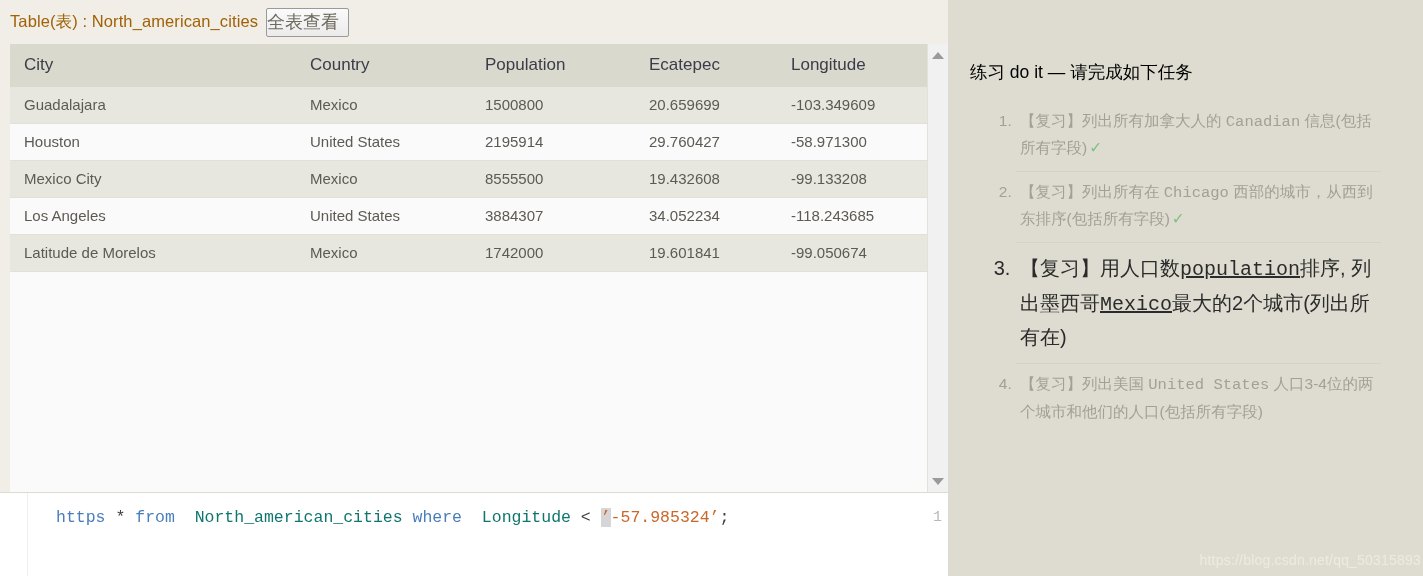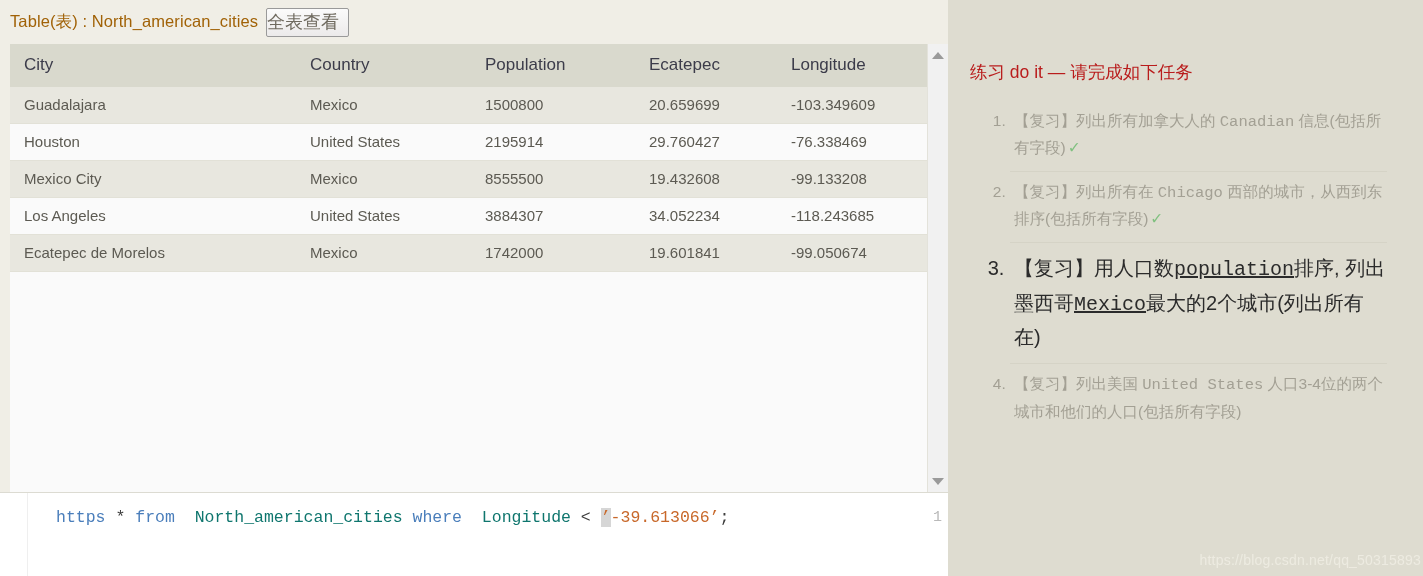--- a/index.html
+++ b/index.html
@@ -199,26 +199,26 @@
     left: 948px; top: 0;
     width: 475px;
     height: 576px;
     background: #dedcd0;
     box-sizing: border-box;
     padding: 60px 26px 0 22px;
     overflow: hidden;
   }
   .panel-title {
     font-size: 17.5px;
-    color: #b91c1c;
+    color: #000000;
     margin: 0 0 16px 0;
     line-height: 1.4;
   }
   ol.tasks {
-    margin: 10px;
+    margin: 16px;
     padding: 0 0 0 30px;
     list-style: decimal;
   }
   ol.tasks > li {
     color: #a3a094;
     font-size: 15.5px;
     line-height: 1.72;
     padding: 7px 0 9px 4px;
     border-top: 1px solid #d5d3c6;
   }
@@ -291,38 +291,38 @@
             <td>Mexico</td>
             <td>1500800</td>
             <td>20.659699</td>
             <td>-103.349609</td>
           </tr>
           <tr>
             <td>Houston</td>
             <td>United States</td>
             <td>2195914</td>
             <td>29.760427</td>
-            <td>-76.338469</td>
+            <td>-58.971300</td>
           </tr>
           <tr>
             <td>Mexico City</td>
             <td>Mexico</td>
             <td>8555500</td>
             <td>19.432608</td>
             <td>-99.133208</td>
           </tr>
           <tr>
             <td>Los Angeles</td>
             <td>United States</td>
             <td>3884307</td>
             <td>34.052234</td>
             <td>-118.243685</td>
           </tr>
           <tr>
-            <td>Ecatepec de Morelos</td>
+            <td>Latitude de Morelos</td>
             <td>Mexico</td>
             <td>1742000</td>
             <td>19.601841</td>
             <td>-99.050674</td>
           </tr>
         </tbody>
       </table>
     </div>
 
     <div class="vscroll">
@@ -332,21 +332,21 @@
       <div class="vthumb"></div>
       <div class="arrow down">
           <span class="tri down"></span>
         </div>
     </div>
   </div>
 
   <div class="editor">
     <div class="editor-gutter"></div>
     <div class="linenum">1</div>
-    <div class="code"><span class="kw">https</span> <span class="op">* </span><span class="kw">from</span>  <span class="ident">North_american_cities</span> <span class="kw">where</span>  <span class="ident">Longitude</span> <span class="op">&lt;</span> <span class="cursor-sel">’</span><span class="num">-39.613066</span><span class="str">’</span><span class="op">;</span></div>
+    <div class="code"><span class="kw">https</span> <span class="op">* </span><span class="kw">from</span>  <span class="ident">North_american_cities</span> <span class="kw">where</span>  <span class="ident">Longitude</span> <span class="op">&lt;</span> <span class="cursor-sel">’</span><span class="num">-57.985324</span><span class="str">’</span><span class="op">;</span></div>
   </div>
 
   <div class="sidepanel">
     <div class="panel-title">练习 do it — 请完成如下任务</div>
 
     <ol class="tasks">
       <li>
         <span>【复习】列出所有加拿大人的 </span><span class="mono">Canadian</span><span> 信息(包括所有字段)</span><span class="check">✓</span>
       </li>
       <li>

